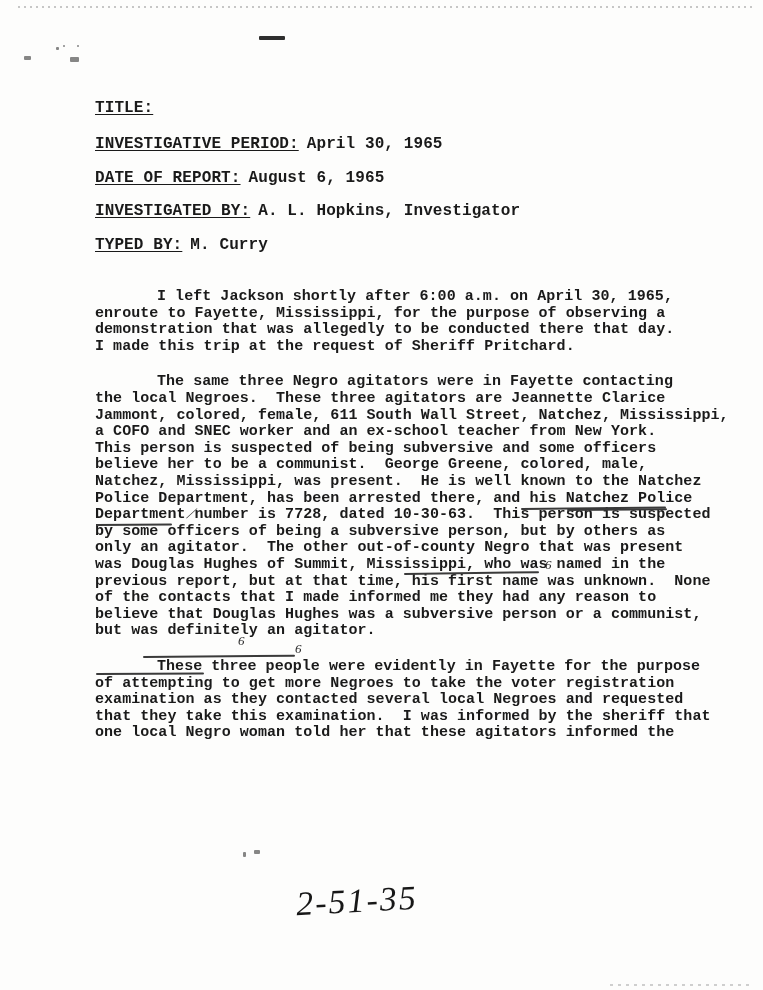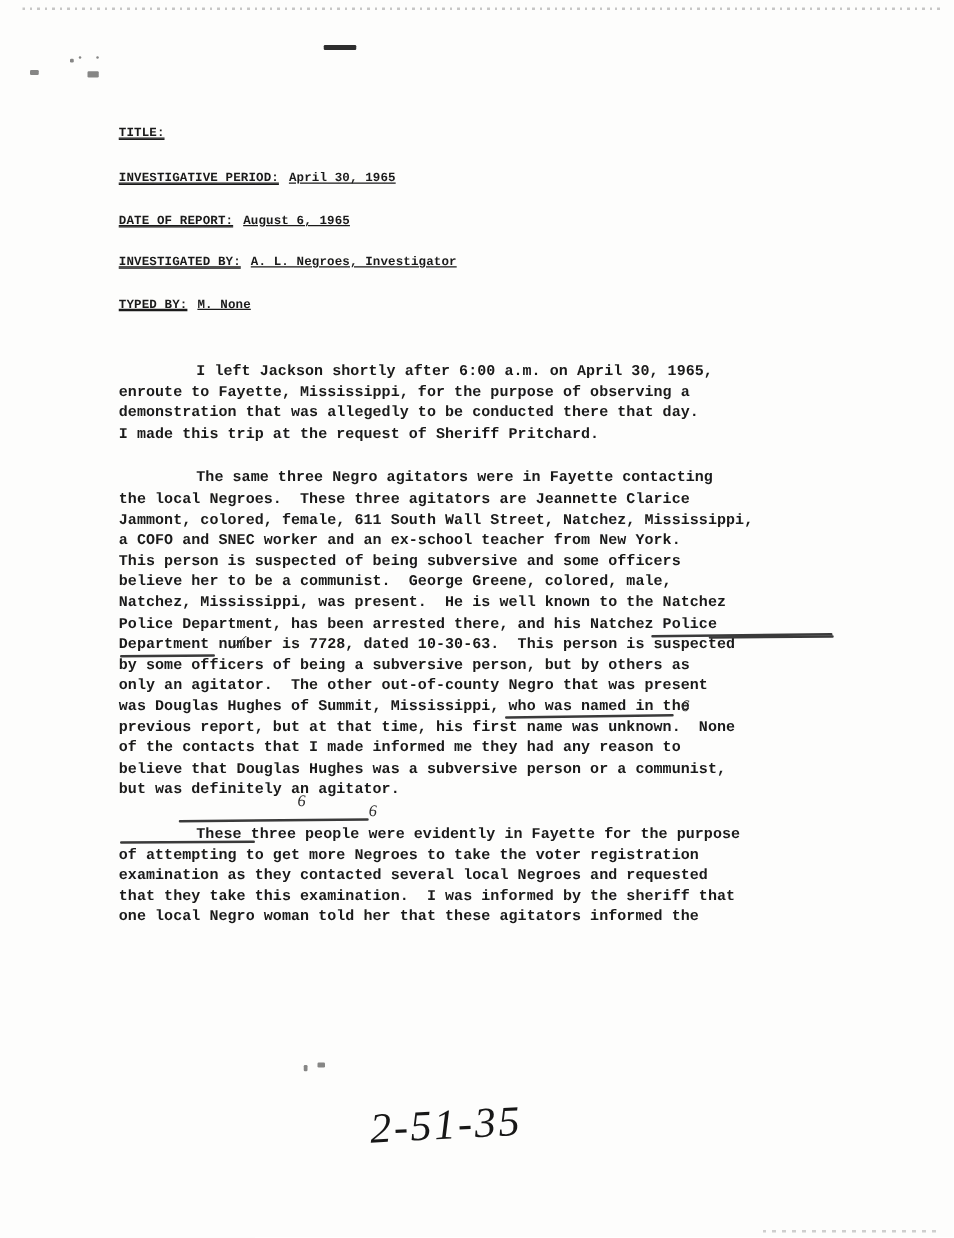--- a/index.html
+++ b/index.html
@@ -60,46 +60,45 @@
     left: 95px;
     top: 100px;
     width: 648px;
   }
 
   .meta-block { margin-bottom: 26px; }
 
   .meta-row {
     display: flex;
     align-items: flex-start;
-    font-size: 10px;
+    font-size: 16px;
     line-height: 16.4px;
     letter-spacing: .1px;
     margin-bottom: 17px;
-    text-decoration: underline;
   }
   .meta-row.title-row { margin-bottom: 20px; }
 
   .meta-label {
     font-weight: bold;
     text-decoration: underline;
     text-underline-offset: 2px;
     white-space: pre;
     flex: 0 0 auto;
   }
   .meta-value {
     font-weight: bold;
     white-space: pre-wrap;
     margin-left: 8px;
   }
   .title-row .meta-value { margin-left: 14px; }
 
   .body-block { margin-top: 36px; }
 
   p.para {
-    font-size: 12px;
+    font-size: 15px;
     line-height: 16.6px;
     letter-spacing: .05px;
     font-weight: bold;
     margin: 0 0 19px 0;
     white-space: pre-wrap;
     text-indent: 0;
   }
   p.para .indent { display: inline-block; width: 62px; }
 
   
@@ -160,26 +159,26 @@
         <span class="meta-value">April 30, 1965</span>
       </div>
 
       <div class="meta-row">
         <span class="meta-label">DATE OF REPORT:</span>
         <span class="meta-value">August 6, 1965</span>
       </div>
 
       <div class="meta-row">
         <span class="meta-label">INVESTIGATED BY:</span>
-        <span class="meta-value">A. L. Negroes, Investigator</span>
+        <span class="meta-value">A. L. Hopkins, Investigator</span>
       </div>
 
       <div class="meta-row">
         <span class="meta-label">TYPED BY:</span>
-        <span class="meta-value">M. None</span>
+        <span class="meta-value">M. Curry</span>
       </div>
 
     </div>
 
     <div class="body-block">
       <p class="para"><span class="indent"></span><span>I left Jackson shortly after 6:00 a.m. on April 30, 1965,
 enroute to Fayette, Mississippi, for the purpose of observing a
 demonstration that was allegedly to be conducted there that day.
 I made this trip at the request of Sheriff Pritchard.</span></p>
       <p class="para"><span class="indent"></span><span>The same three Negro agitators were in Fayette contacting

